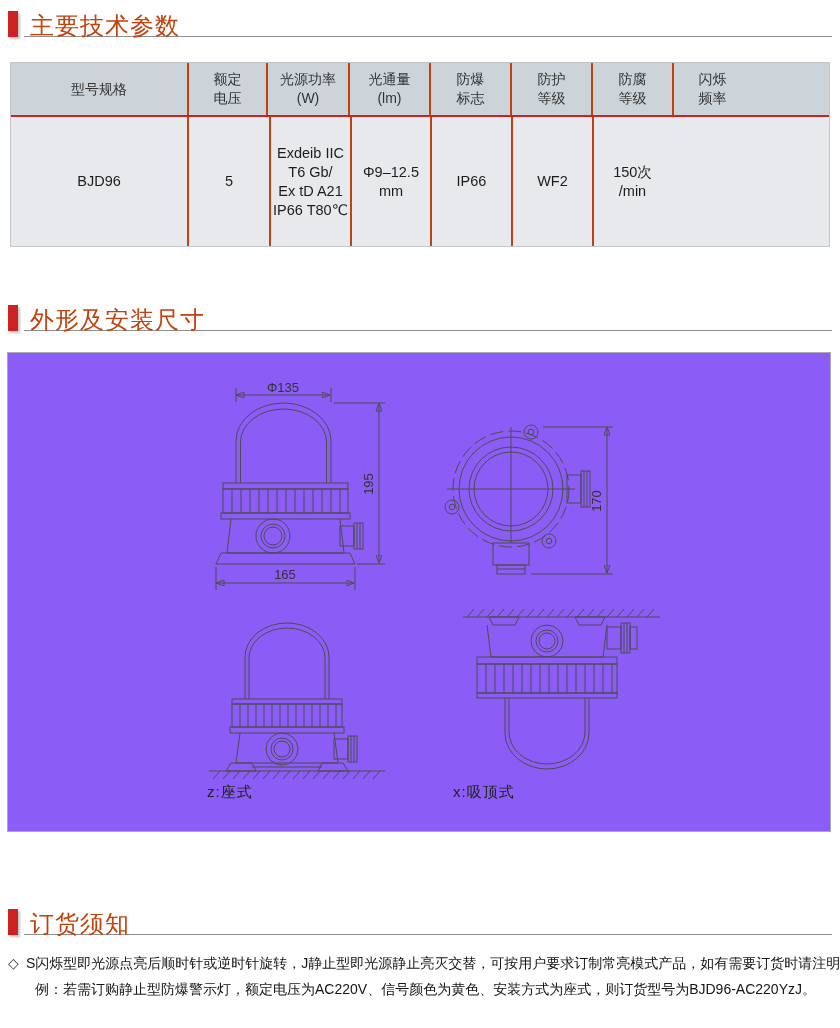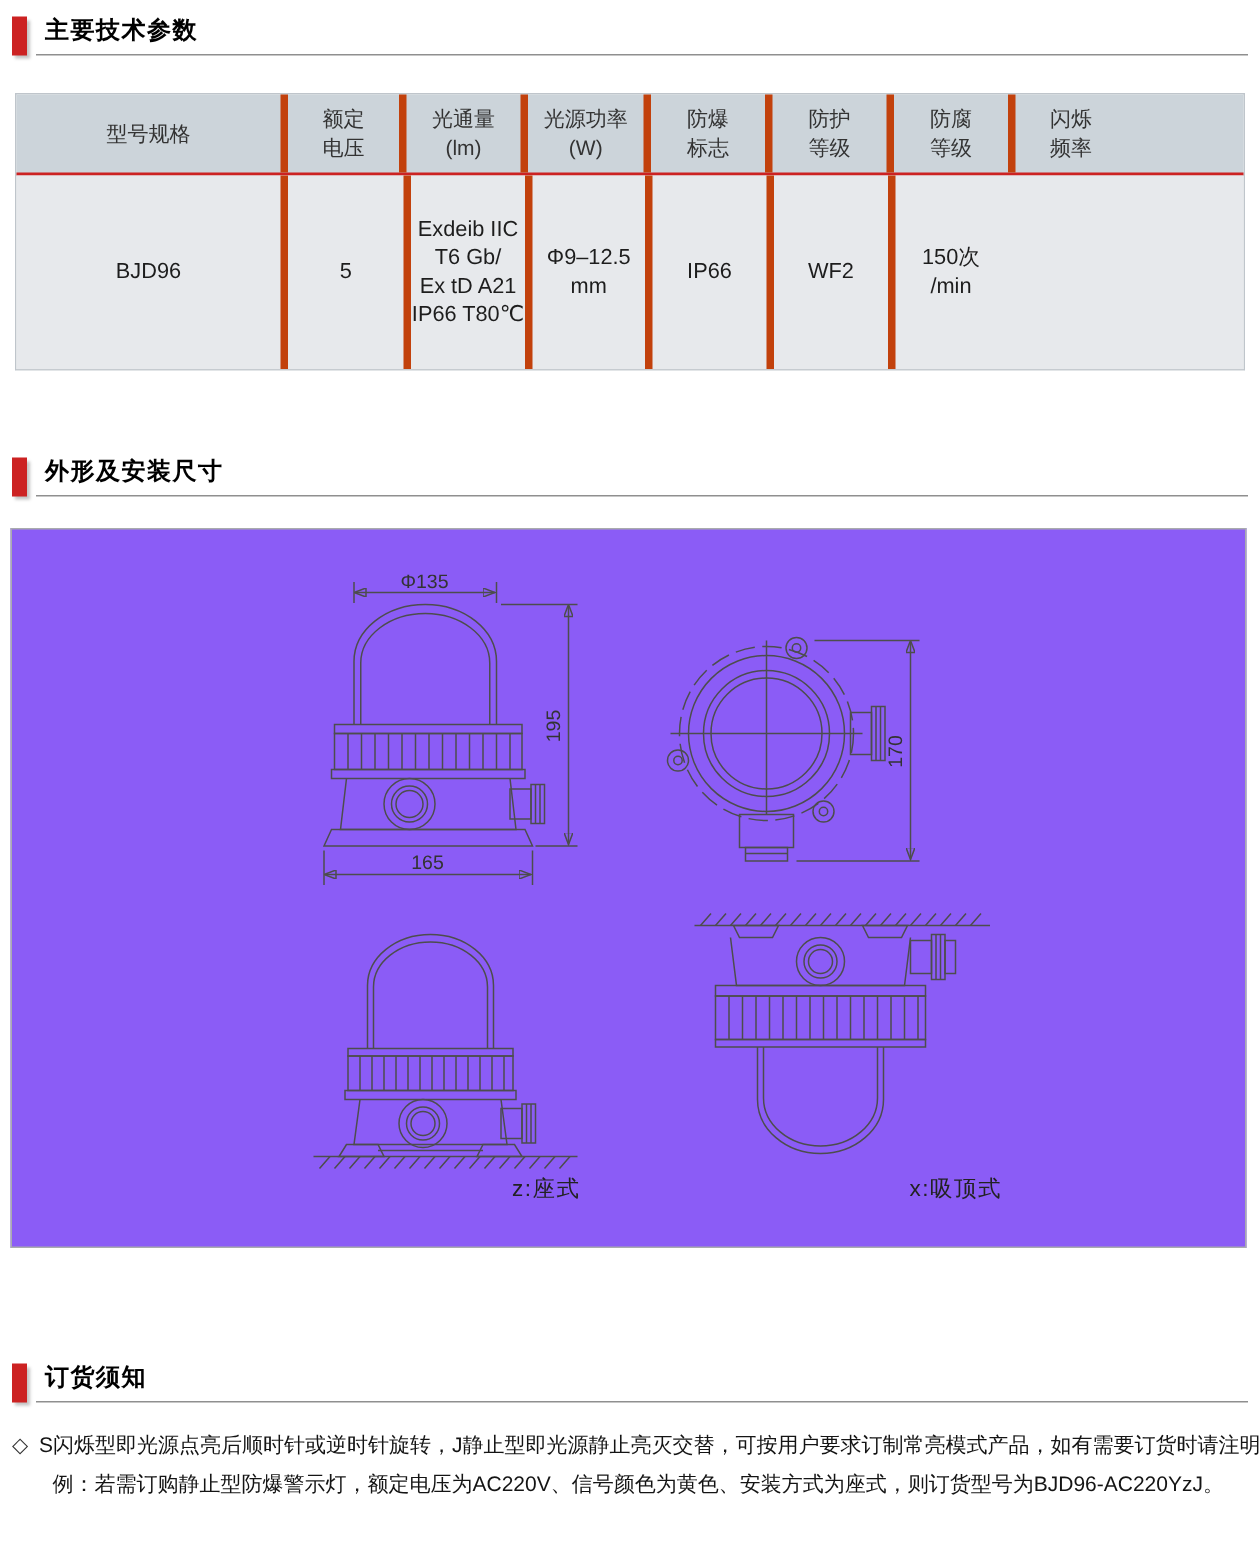--- a/index.html
+++ b/index.html
@@ -10,46 +10,46 @@
     --line:#4d4d4d;
   }
   *{box-sizing:border-box;margin:0;padding:0}
   html,body{width:840px;height:1028px;background:#ffffff;overflow:hidden;
     font-family:"Liberation Sans","DejaVu Sans",sans-serif;color:#222}
 
   
   .sec{position:absolute;left:8px;width:824px;height:28px}
   .sec-bar{position:absolute;left:0;top:1px;width:10px;height:26px;background:var(--accent);
     box-shadow:2px 2px 2px rgba(120,120,120,.45)}
-  .sec-title{position:absolute;left:22px;top:0;font-size:16px;font-weight:700;color:#000000;
+  .sec-title{position:absolute;left:22px;top:0;font-size:24px;font-weight:400;color:#c2410c;
     letter-spacing:1px}
   .sec-line{position:absolute;left:16px;right:0;top:26px;border-top:1px solid var(--rule)}
 
   
   .spec-table{position:absolute;left:10px;top:62px;width:820px;border:1px solid #bfc5cb;border-bottom:1px solid #c6cbd0}
   .trow{display:flex;width:100%}
   .thead{background:var(--thead-bg);border-bottom:2px solid var(--accent)}
   .tbody{background:var(--tbody-bg)}
   .tc{display:flex;align-items:center;justify-content:center;text-align:center;
-     white-space:pre-line;font-size:14px;line-height:19px;color:#333;border-left:5px solid #c2410c}
+     white-space:pre-line;font-size:14px;line-height:19px;color:#333;border-left:2px solid #c2410c}
   .trow .tc:first-child{border-left:none}
   .thead .tc{height:52px}
   .tbody .tc{height:129px;font-size:14.5px;color:#1d1d1d}
   .c0{width:176px}.c1{width:79px}.c2{width:82px}.c3{width:81px}.c4{width:81px}
   .c5{width:80px}.c6{width:81px}.c7{width:81px}.c8{width:79px}
 
   
   .drawbox{position:absolute;left:7px;top:352px;width:824px;height:480px;
     border:1px solid #a9abae;background:#8b5cf6}
   .fig{position:absolute}
   svg{display:block}
   .dwg path,.dwg line,.dwg rect,.dwg circle,.dwg polyline{fill:none;stroke:var(--line);stroke-width:1}
   .dwg text{fill:#333;font-size:13px;font-family:"Liberation Sans",sans-serif;stroke:none}
   .dim{stroke:#555;stroke-width:1}
-  .caption{position:absolute;font-size:15px;color:#222;text-align:right;letter-spacing:1px}
+  .caption{position:absolute;font-size:15px;color:#222;text-align:left;letter-spacing:1px}
 
   
   .notes{position:absolute;left:8px;top:954px;width:828px;font-size:14px;line-height:19px;color:#141414}
   .note-line{white-space:nowrap;margin-bottom:7px}
   .note-bullet{display:inline-block;width:18px;color:#333}
   .note-example{white-space:nowrap;padding-left:27px}
 </style>
 </head>
 <body>
 
@@ -57,24 +57,24 @@
   <div class="sec-bar"></div>
   <div class="sec-line"></div>
   <div class="sec-title">主要技术参数</div>
 </div>
 
 <div class="spec-table">
   <div class="trow thead">
     <div class="tc c0">型号规格</div>
     <div class="tc c1">额定
 电压</div>
+    <div class="tc c2">光源功率
+(W)</div>
     <div class="tc c3">光通量
 (lm)</div>
-    <div class="tc c2">光源功率
-(W)</div>
     <div class="tc c4">防爆
 标志</div>
     <div class="tc c6">防护
 等级</div>
     <div class="tc c7">防腐
 等级</div>
     <div class="tc c8">闪烁
 频率</div>
   </div>
   <div class="trow tbody">

